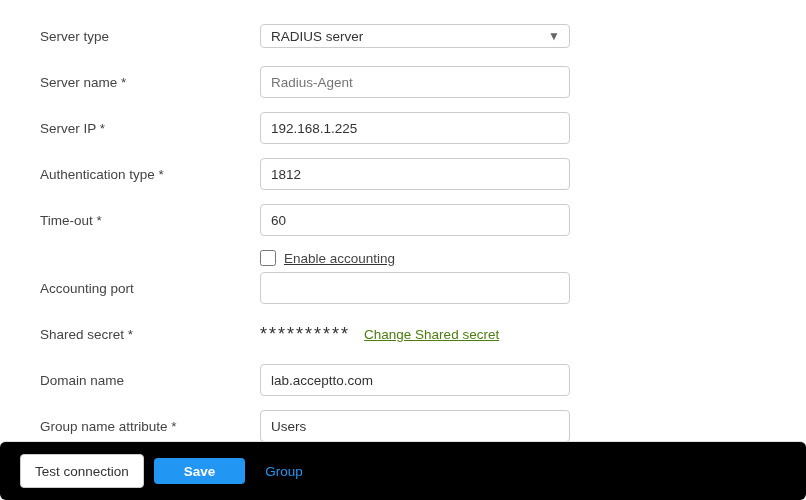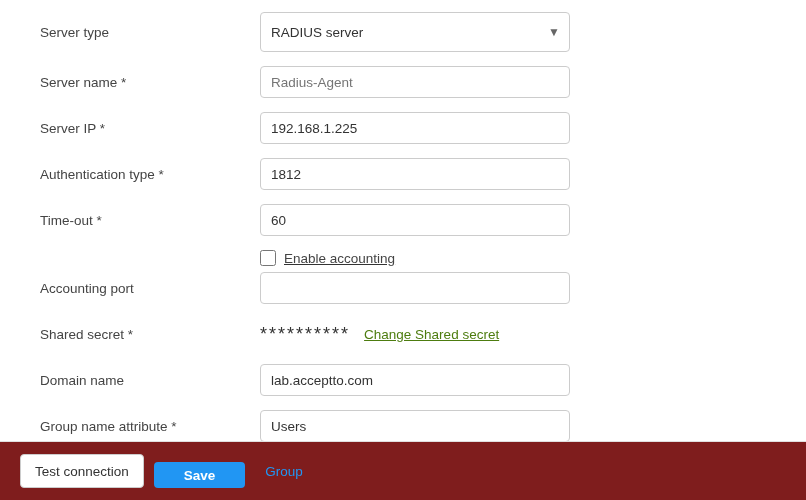--- a/index.html
+++ b/index.html
@@ -14,21 +14,21 @@
     }
     .dialog {
       width: 806px;
       height: 500px;
       background: #fff;
       display: flex;
       flex-direction: column;
     }
     .form-area {
       flex: 1;
-      padding: 12px 40px;
+      padding: 20px 40px;
       overflow-y: auto;
     }
     .form-row {
       display: flex;
       align-items: center;
       margin-bottom: 14px;
       min-height: 32px;
     }
     .form-label {
       width: 220px;
@@ -51,21 +51,21 @@
       outline: none;
       background: #fff;
     }
     .select-wrapper {
       position: relative;
       flex: 1;
       max-width: 310px;
     }
     .select-wrapper select {
       width: 100%;
-      height: 40px;
+      height: 24px;
       border: 1px solid #ccc;
       border-radius: 4px;
       padding: 0 30px 0 10px;
       font-size: 13.5px;
       color: #333;
       appearance: none;
       background: #fff;
       cursor: pointer;
       outline: none;
     }
@@ -110,23 +110,24 @@
     .change-link {
       color: #4d7c0f;
       text-decoration: underline;
       cursor: pointer;
       font-size: 13.5px;
     }
     .footer {
       border-top: 1px solid #e0e0e0;
       padding: 12px 20px;
       display: flex;
-      align-items: flex-end;
+      align-items: center;
       gap: 10px;
-      background: #7f1d1d;
+      background: #000000;
+      border-radius: 6px;
     }
     .btn-test {
       height: 34px;
       padding: 0 14px;
       border: 1.5px solid #ccc;
       border-radius: 4px;
       background: #fff;
       font-size: 13.5px;
       color: #333;
       cursor: pointer;

